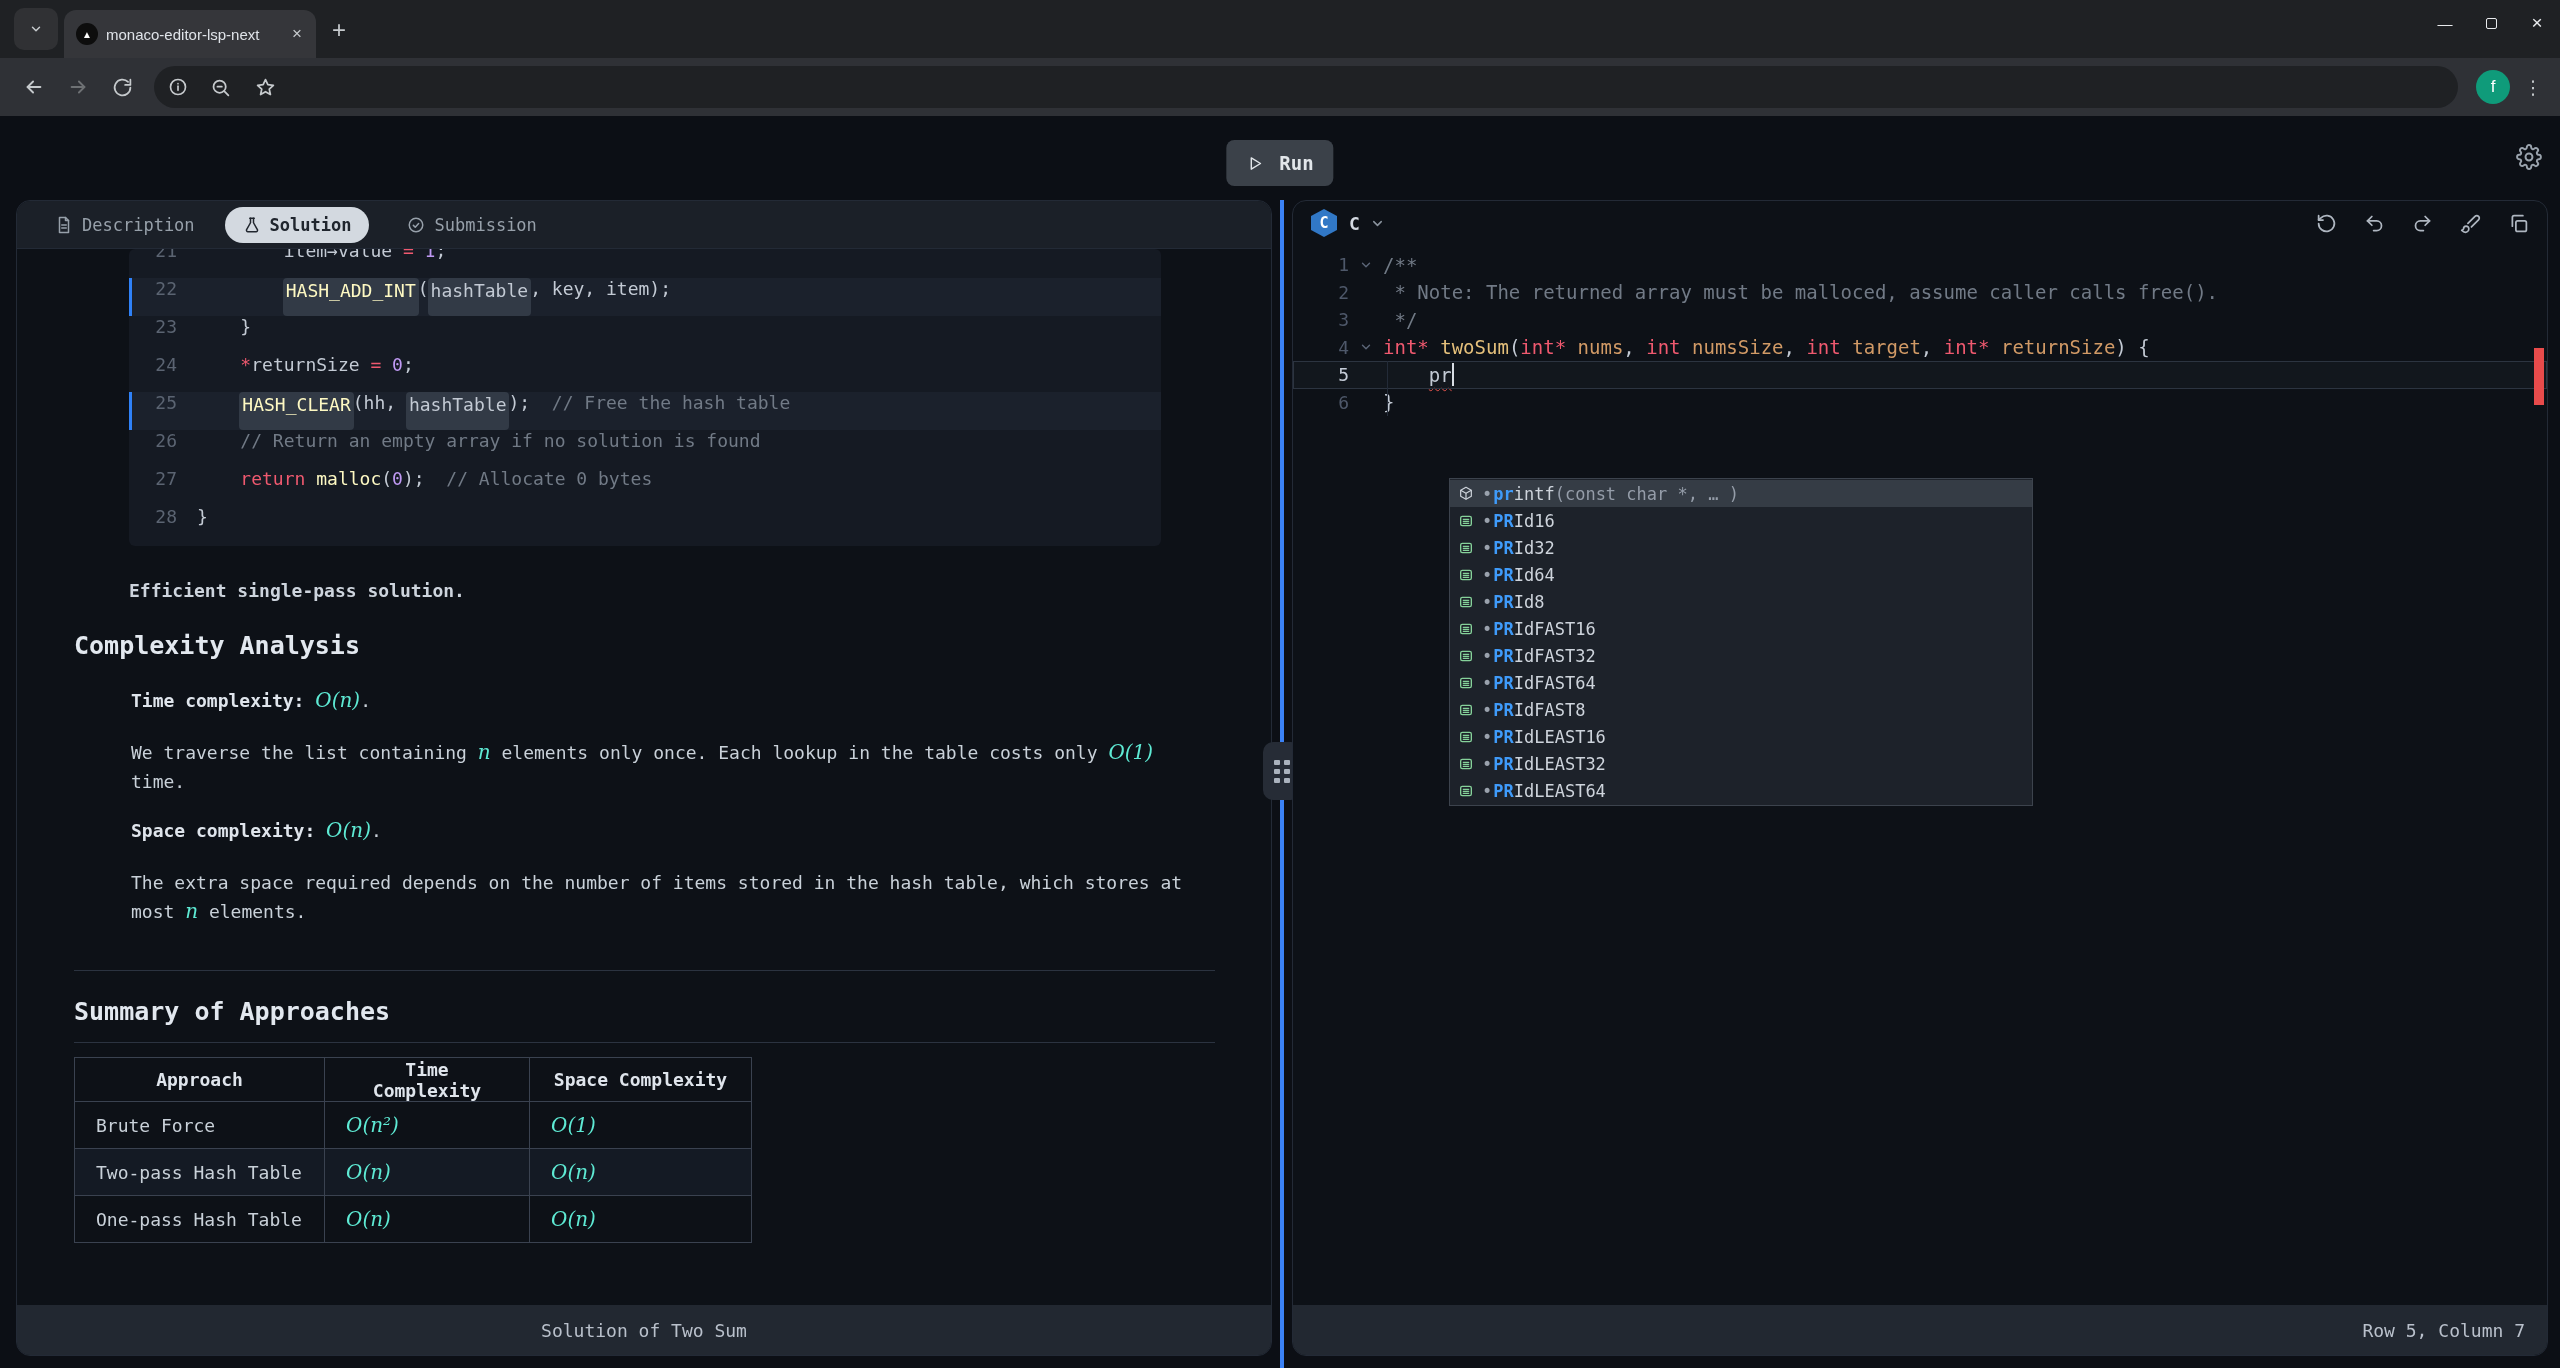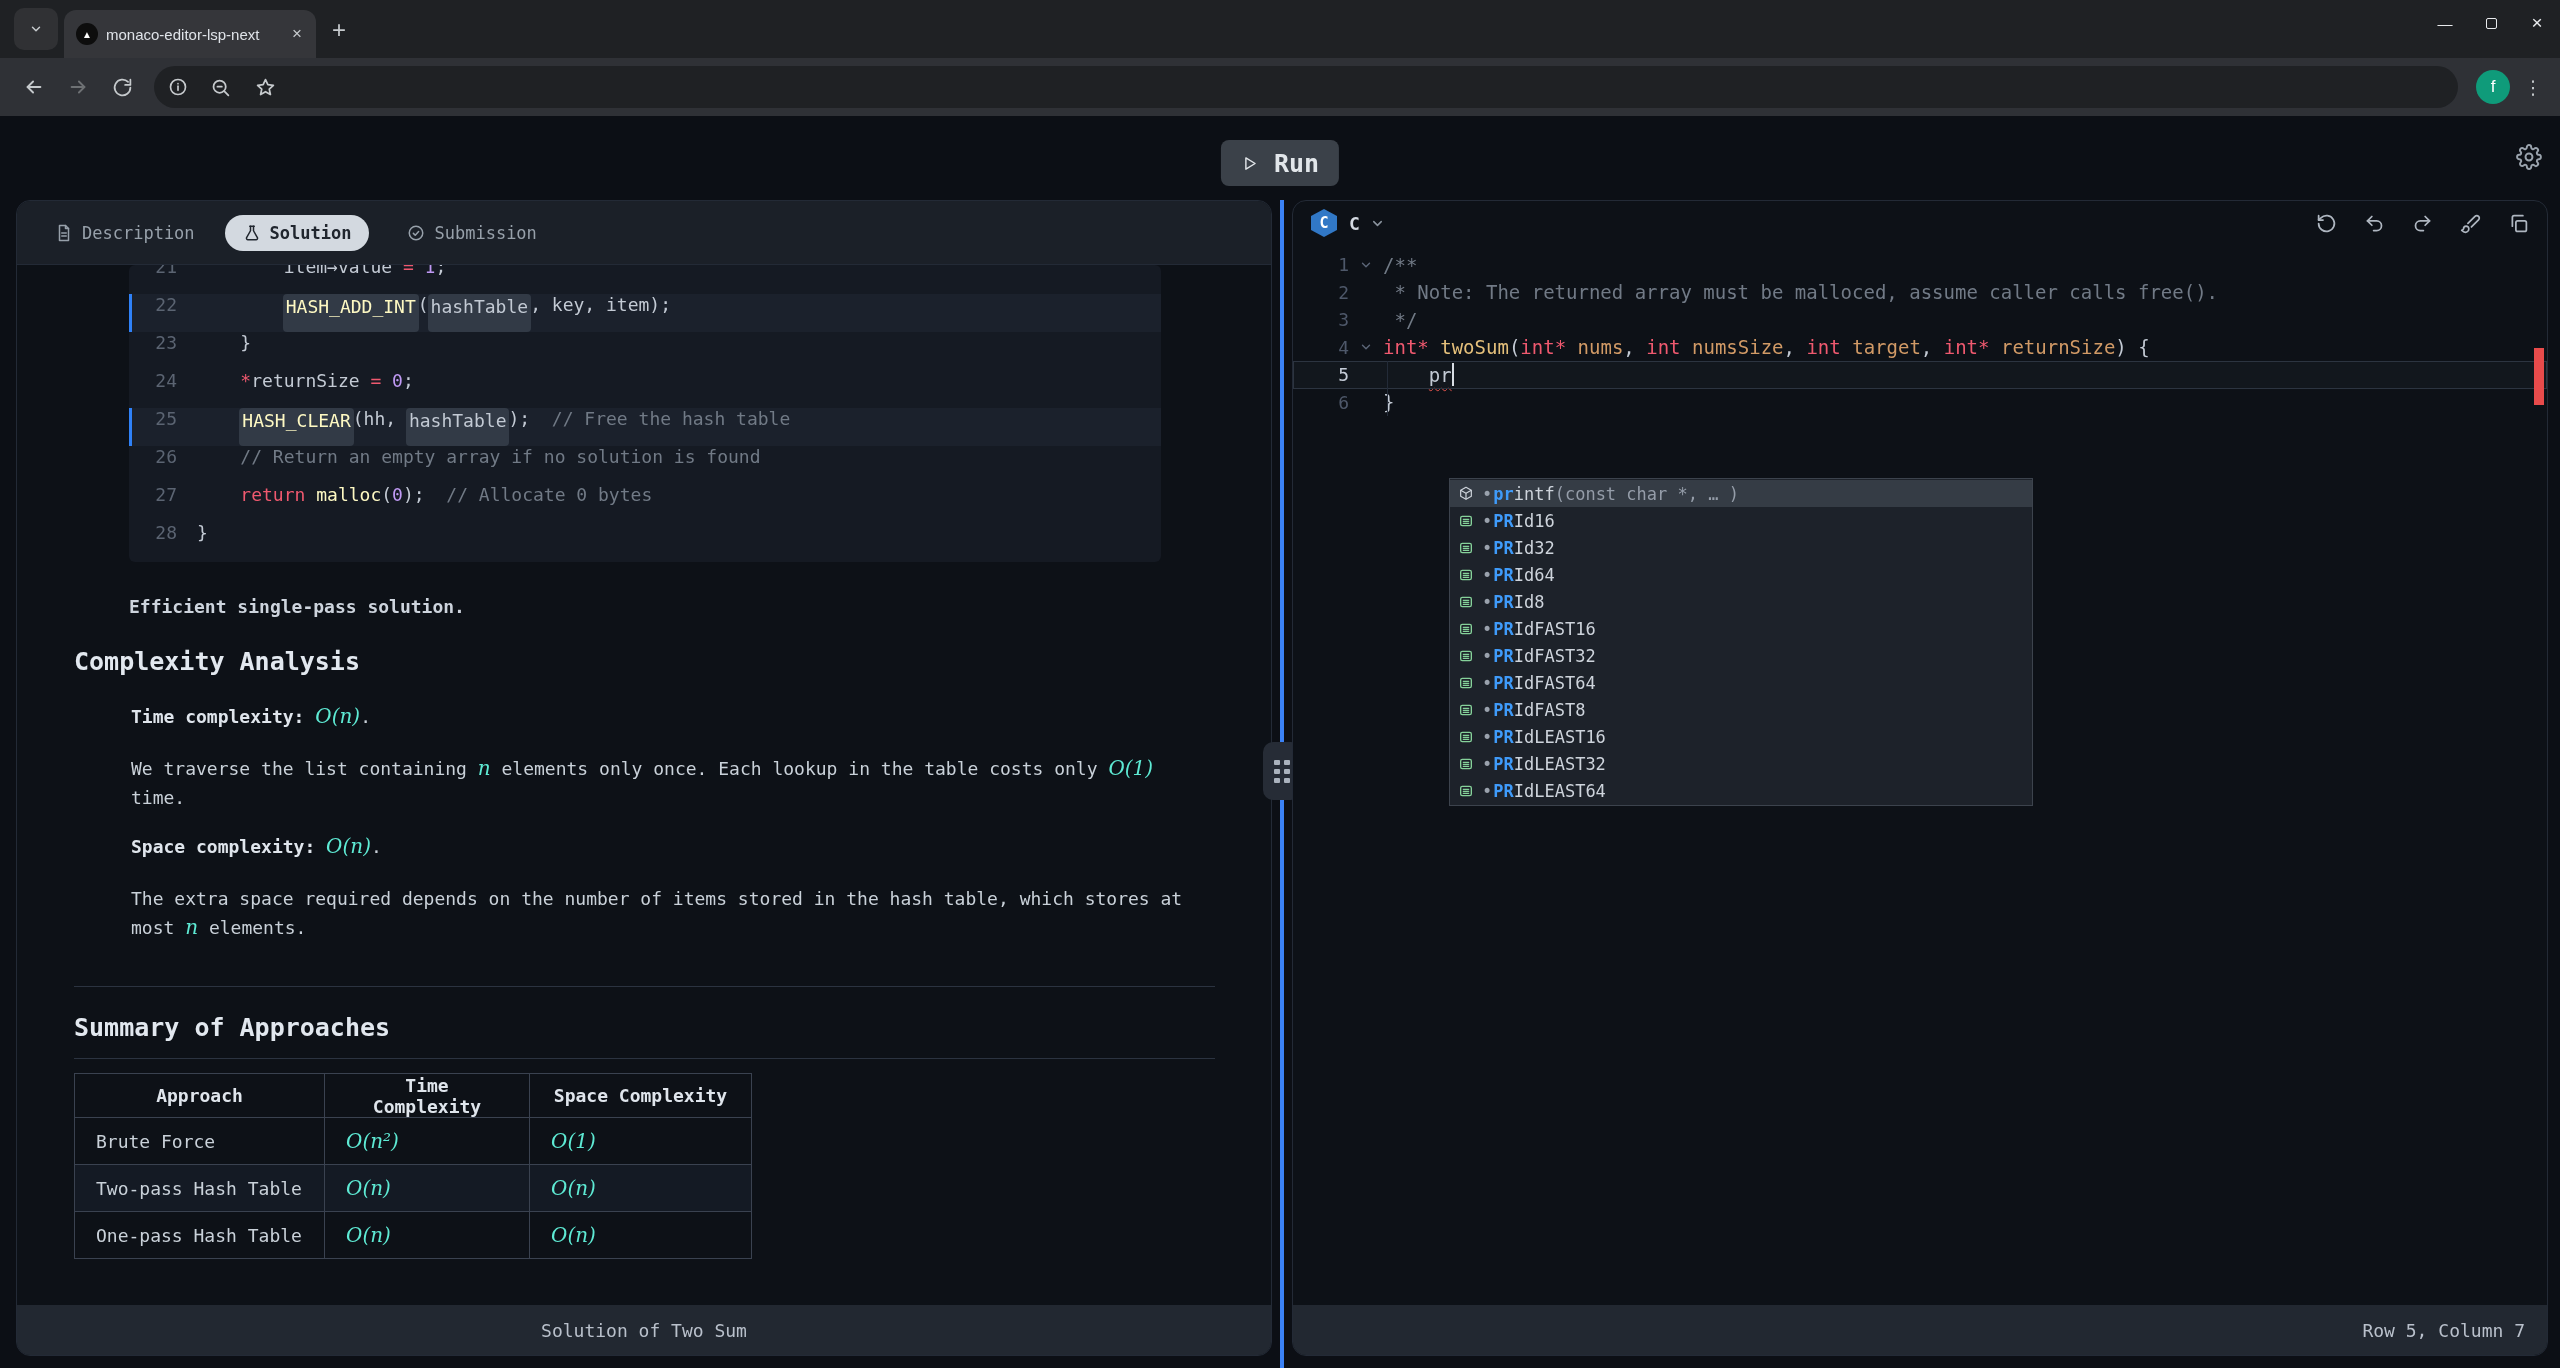--- a/index.html
+++ b/index.html
@@ -35,29 +35,29 @@
   .url { color:#dfe3e8; font-size:17px; flex:1; }
   .omni-ic { color:#c6cacd; margin:0 12px; display:flex; }
   .avatar { width:34px; height:34px; border-radius:50%; background:#0f9b7a; color:#fff;
             font-size:17px; display:flex; align-items:center; justify-content:center; margin:0 8px; }
   .kebab { color:#c6cacd; font-size:19px; letter-spacing:0; width:30px; text-align:center; }
 
   
   .app { position:relative; height:1252px; }
   .runbtn { position:absolute; left:50%; transform:translateX(-50%); top:24px; height:46px;
             background:#3b4149; border-radius:8px; display:flex; align-items:center; gap:16px;
-            padding:0 20px; color:#e2e6ea; font-size:25px; font-weight:600; }
+            padding:0 20px; color:#e2e6ea; font-size:19px; font-weight:600; }
   .gearbtn { position:absolute; right:18px; top:28px; color:#9aa3ad; display:flex; }
 
   .card { position:absolute; top:84px; width:1256px; height:1156px; background:#0d1117;
           border:1px solid #232a36; border-radius:14px; display:flex; flex-direction:column;
           overflow:hidden; }
   .card.left { left:16px; } .card.right { left:1292px; }
 
-  .strip { height:64px; background:#1b2028; border-bottom:1px solid #232a36; display:flex;
+  .strip { height:48px; background:#1b2028; border-bottom:1px solid #232a36; display:flex;
            align-items:center; flex:none; }
   .ltab { display:flex; align-items:center; gap:9px; color:#97a0aa; font-size:17px; margin-left:38px; }
   .pill { display:flex; align-items:center; gap:9px; background:#d3d9e0; color:#20262e;
           font-size:17px; font-weight:600; border-radius:18px; height:36px; padding:0 18px;
           margin-left:30px; }
 
   .lp-content { flex:1; overflow:hidden; padding:0 56px 0 57px; color:#c9d1d9; }
   .codeblock { margin-left:55px; width:1032px; height:297px; background:#151a23;
                border-radius:6px; overflow:hidden; font-size:18px; }
   .crow { height:38px; display:flex; white-space:pre; }

